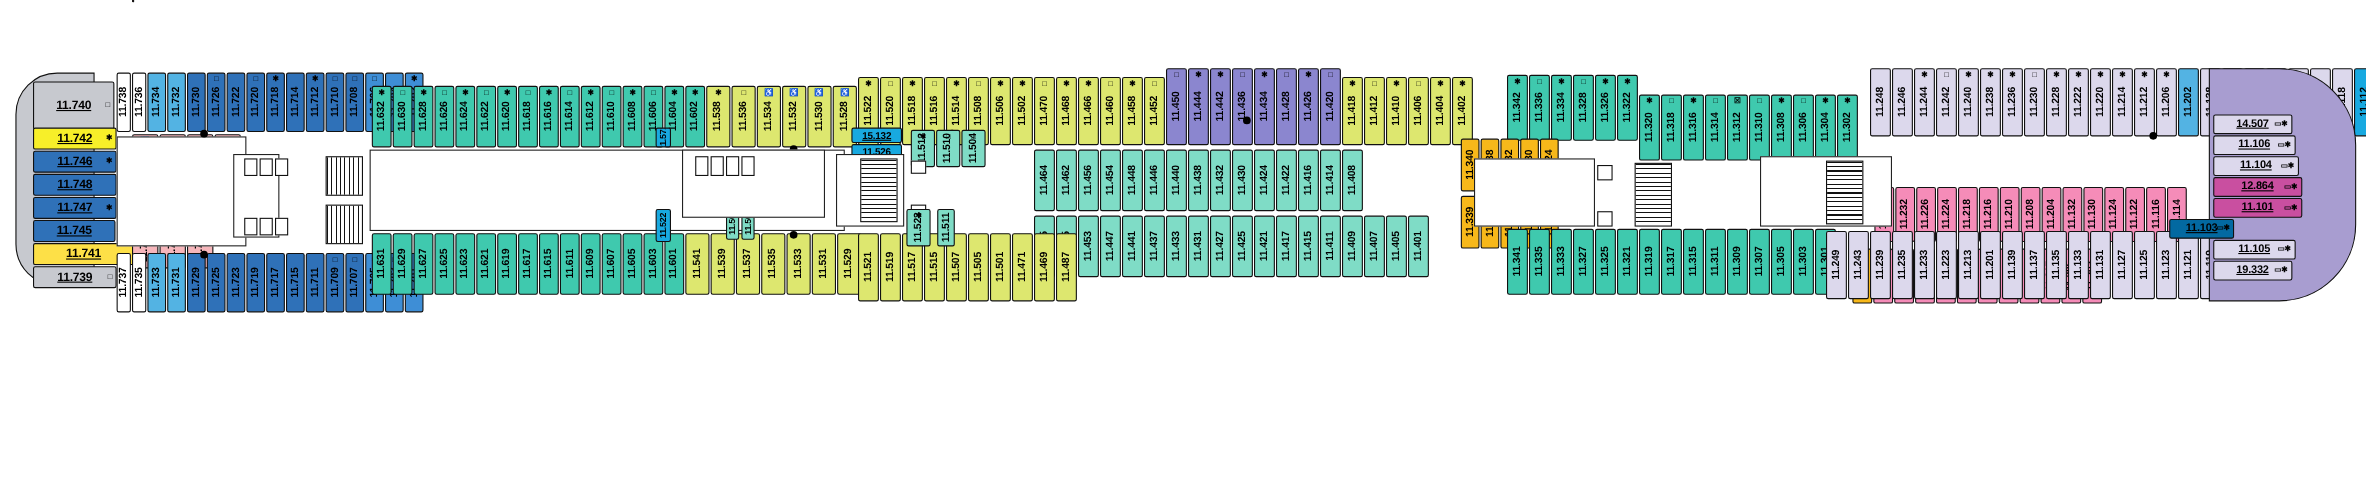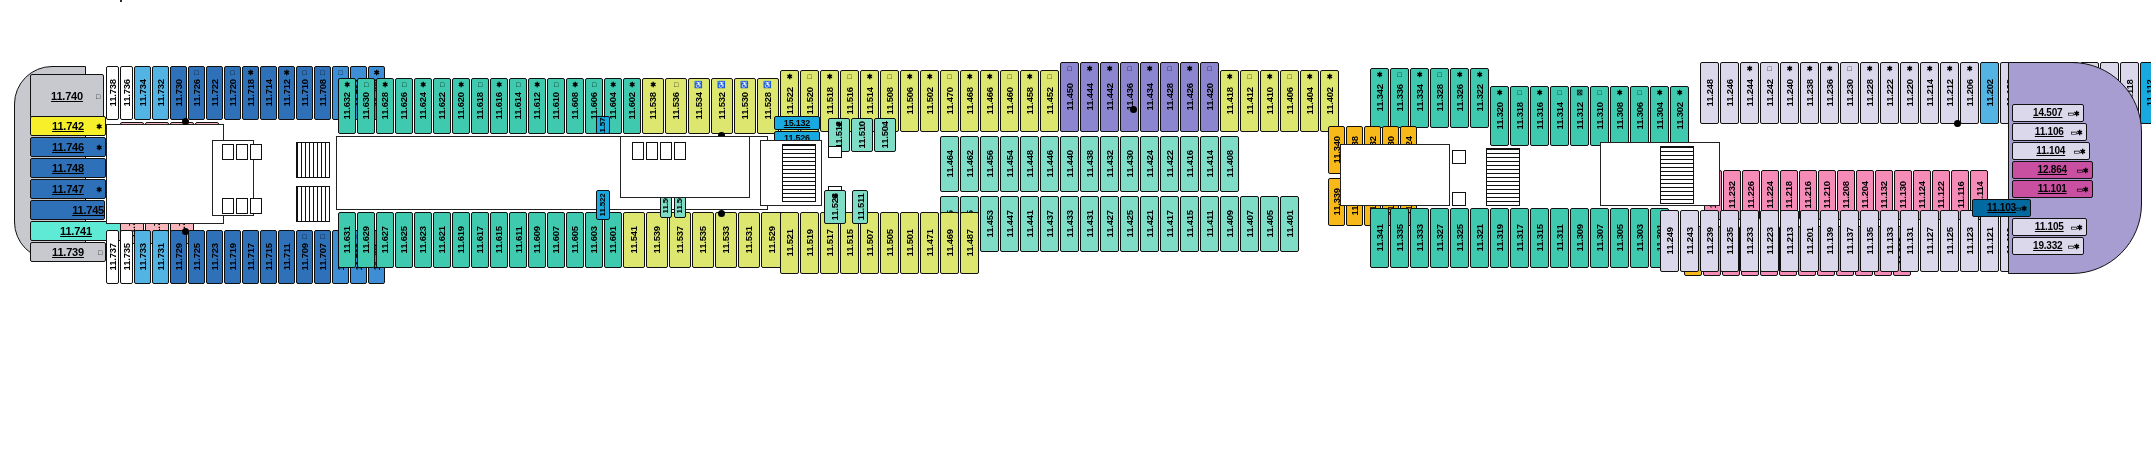--- a/index.html
+++ b/index.html
@@ -148,24 +148,24 @@
       <span class="ico">✱</span>
       <span class="lbl">11.746</span>
     </div>
     <div class="cab horiz hright" style="left: 30px; top: 158px; width: 76px; height: 20px; background: rgb(47, 113, 184); font-size: 11px;">
       <span class="lbl">11.748</span>
     </div>
     <div class="cab horiz hright" style="left: 30px; top: 179px; width: 76px; height: 20px; background: rgb(47, 113, 184); font-size: 11px;">
       <span class="ico">✱</span>
       <span class="lbl">11.747</span>
     </div>
-    <div class="cab horiz hright" style="left: 30px; top: 200px; width: 75px; height: 20px; background: rgb(47, 113, 184); font-size: 11px; justify-content: flex-end;">
+    <div class="cab horiz hright" style="left: 30px; top: 200px; width: 75px; height: 20px; background: rgb(47, 113, 184); font-size: 11px;">
       <span class="lbl">11.745</span>
     </div>
-    <div class="cab horiz hright" style="left: 30px; top: 221px; width: 92px; height: 20px; background: #5eead4; font-size: 11px;">
+    <div class="cab horiz hright" style="left: 30px; top: 221px; width: 92px; height: 20px; background: #fde047; font-size: 11px;">
       <span class="lbl">11.741</span>
     </div>
     <div class="cab horiz hright" style="left: 30px; top: 242px; width: 76px; height: 20px; background: rgb(199, 201, 207); font-size: 11px;">
       <span class="ico">□</span>
       <span class="lbl">11.739</span>
     </div>
     <div class="cab vtop" style="left: 120px; top: 122px; width: 24px; height: 38px; background: rgb(246, 182, 187);">
       <span class="ico">♿</span>
       <span class="lbl">11.744</span>
     </div>

